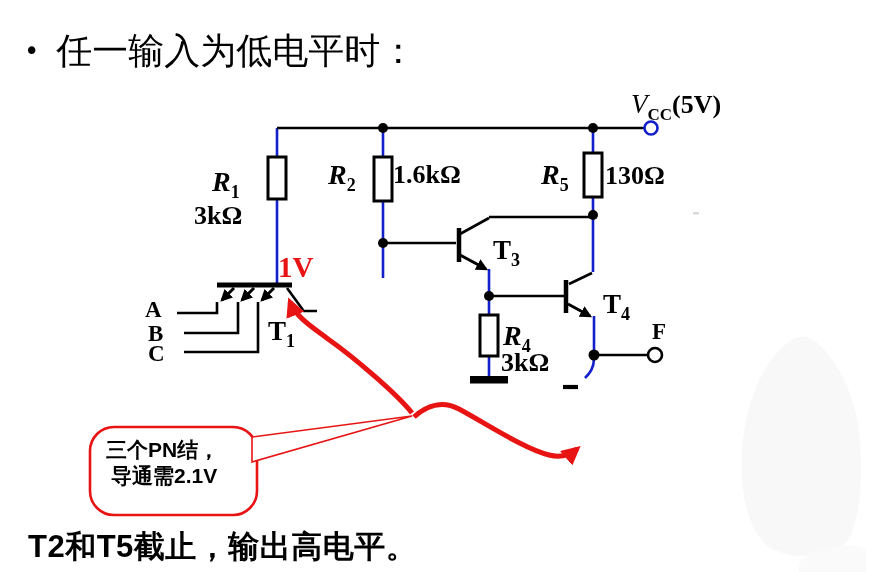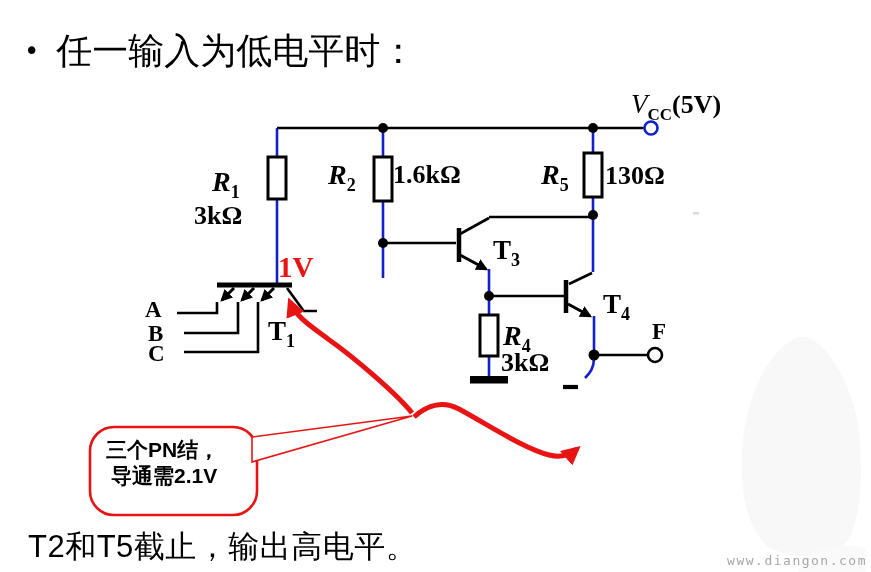--- a/index.html
+++ b/index.html
@@ -7,21 +7,21 @@
     position:relative;width:871px;height:572px;background:#ffffff;overflow:hidden;
     font-family:"Liberation Sans",sans-serif;
   }
   .title{
     position:absolute;left:24px;top:28px;display:flex;align-items:flex-start;gap:17px;
     font-family:"Liberation Serif",serif;font-size:36px;color:#000;font-weight:500;
     line-height:46px;white-space:nowrap;
   }
   .title .bullet{font-size:26px;line-height:46px;font-family:"DejaVu Sans",sans-serif;}
   .footer{
-    position:absolute;left:28px;top:526px;font-size:31px;font-weight:normal;color:#000;
+    position:absolute;left:28px;top:526px;font-size:31px;font-weight:bold;color:#000;
     font-family:"Liberation Sans",sans-serif;white-space:nowrap;letter-spacing:0.5px;
   }
   .watermark-text{
     position:absolute;right:4px;bottom:4px;color:#a8a8a8;
     font-family:"DejaVu Sans Mono",monospace;font-size:13px;letter-spacing:1.5px;
   }
   svg{position:absolute;left:0;top:0;}
   
   .r-sym{font:italic bold 28px "Liberation Serif",serif;fill:#000;}
   .r-sub{font:bold 18px "Liberation Serif",serif;font-style:normal;fill:#000;}
@@ -160,15 +160,14 @@
       <polygon points="252,437 412,416 252,462" fill="#ffffff" stroke-width="1.6" stroke="#e81414"></polygon>
       <path d="M412,413 C398,395 355,358 328,339 C312,327 296,317 290,302" fill="none" stroke-width="5" marker-end="url(#arrR)" stroke="#e81414"></path>
       <path d="M414,417 C428,404 444,401 459,409 C492,427 525,449 549,455 C561,458 570,455 577,449" fill="none" stroke-width="5" marker-end="url(#arrR)" stroke="#e81414"></path>
       <text class="bub" x="106" y="457">三个PN结，</text>
       <text class="bub" x="111" y="483">导通需2.1V</text>
     </g>
   </svg>
 
   <div class="footer">T2和T5截止，输出高电平。</div>
 
-  <div class="watermark-text">www.diangon.com</div>
 
 </div>
 
 </body></html>

